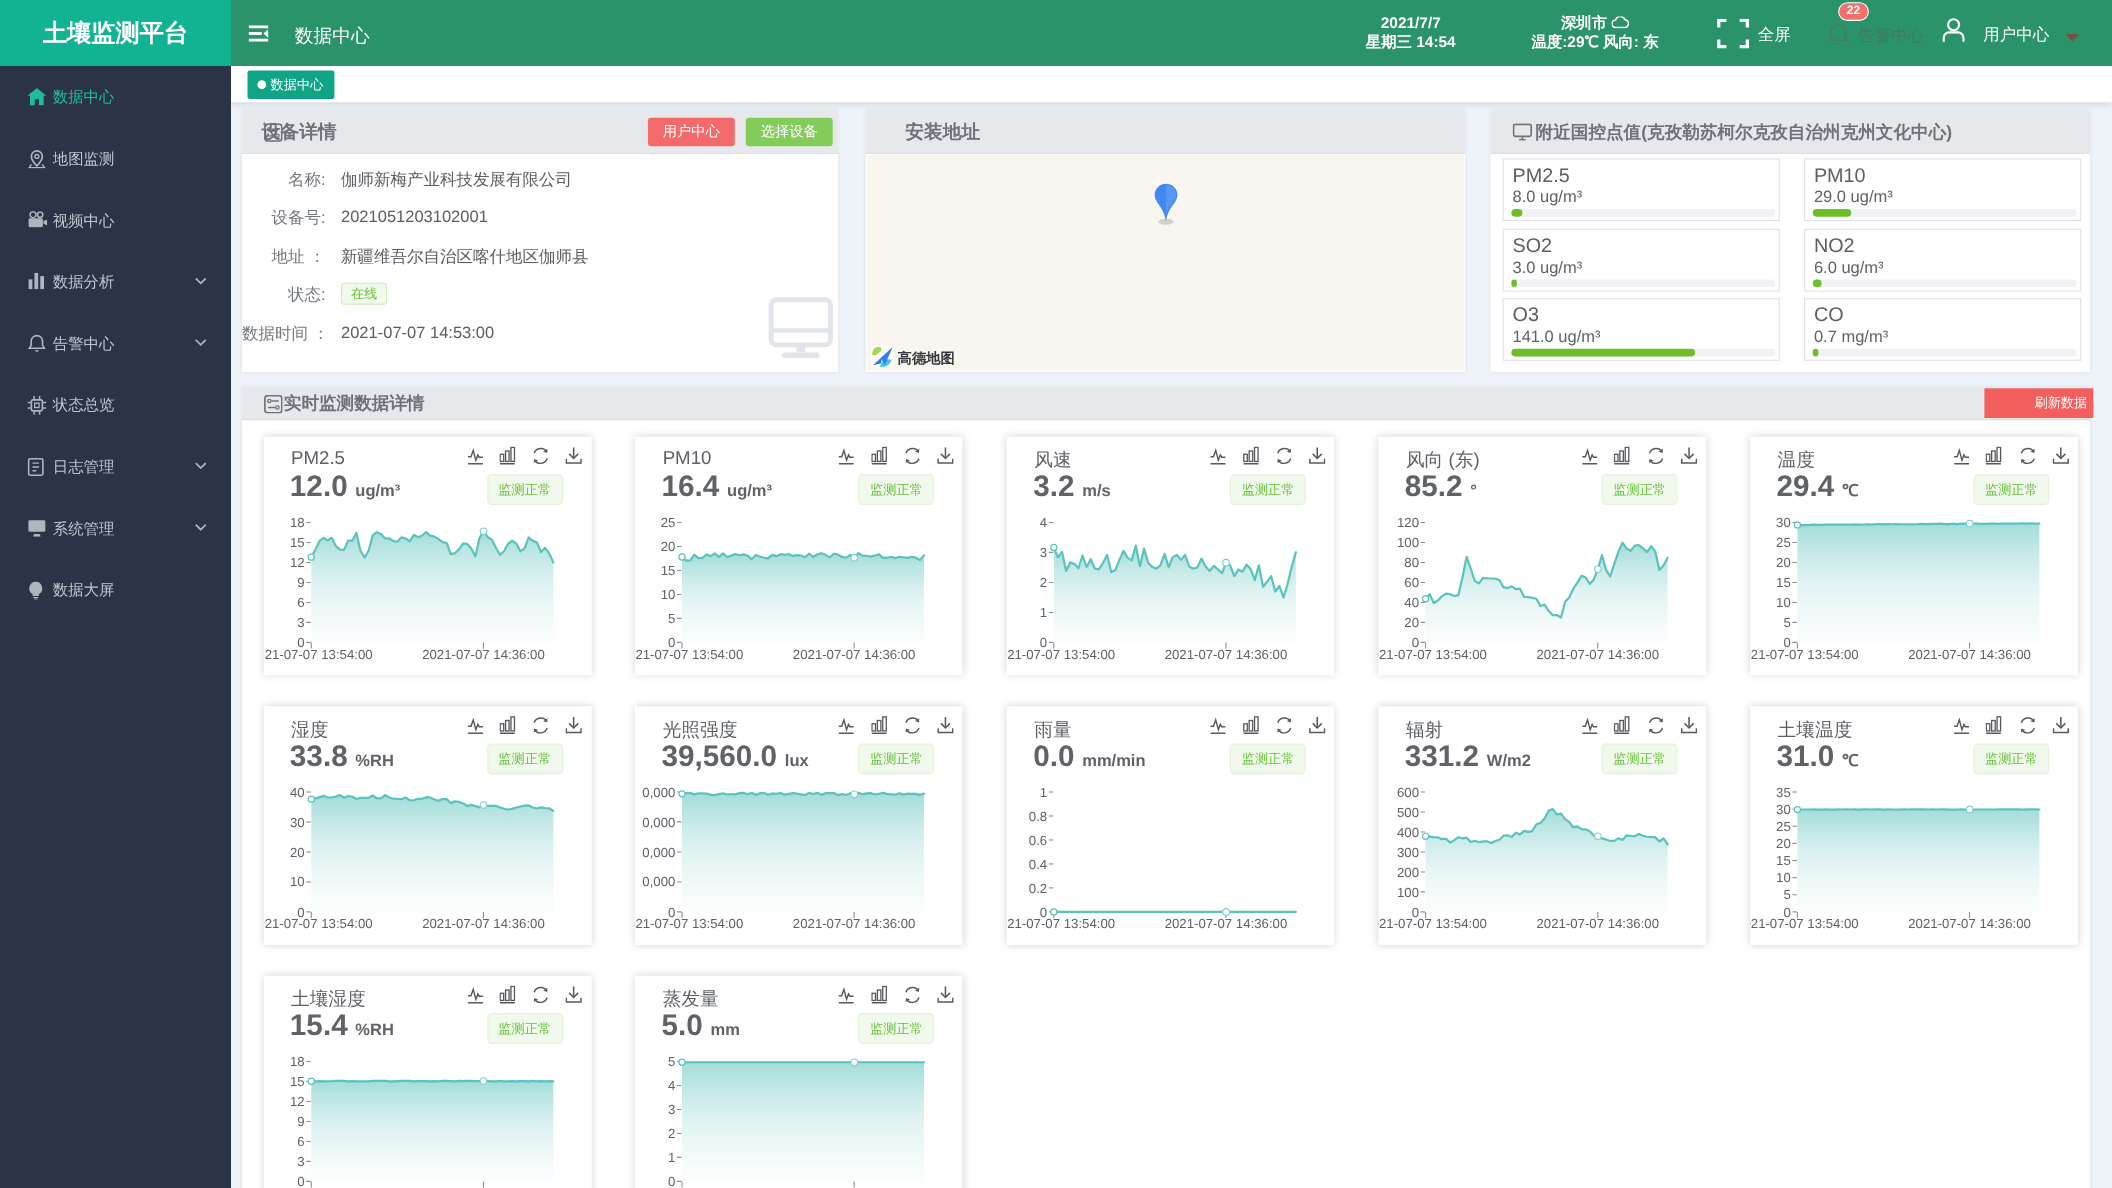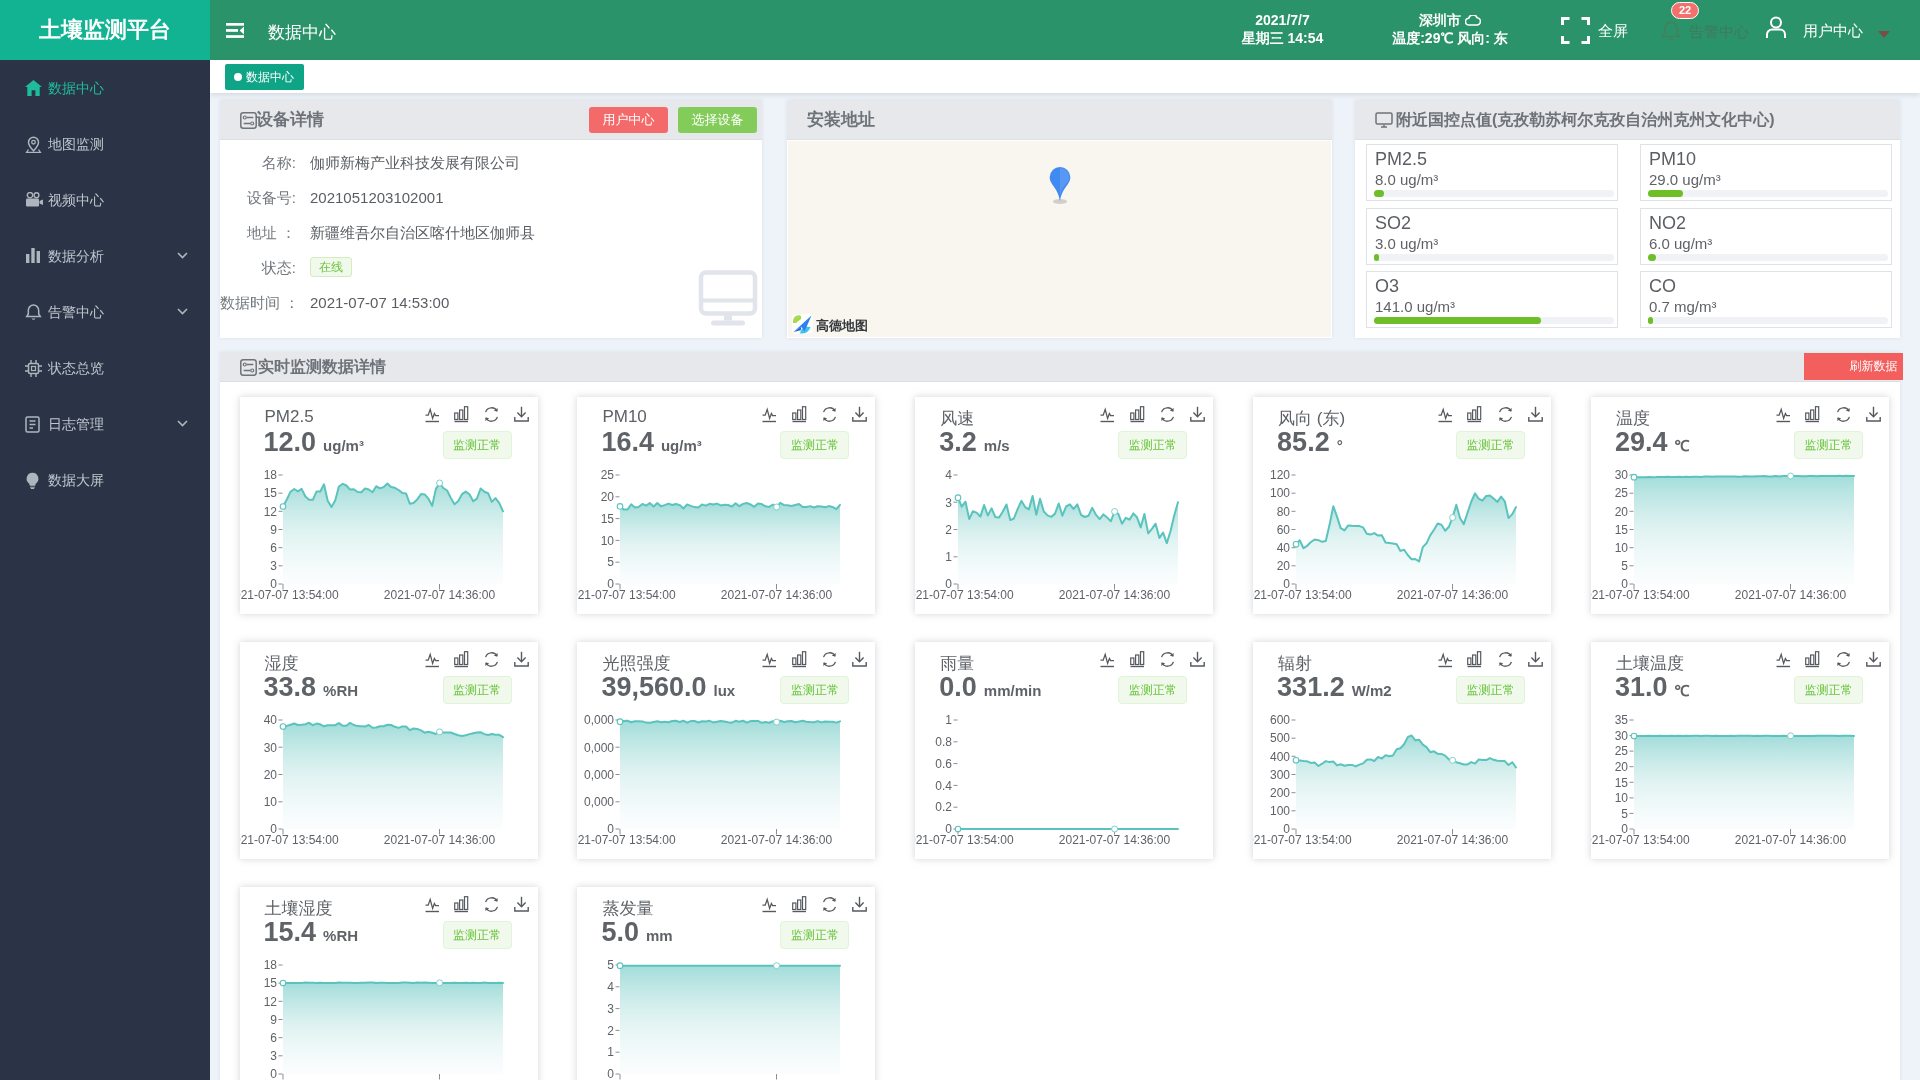--- a/index.html
+++ b/index.html
@@ -14,21 +14,21 @@
 .sitem .chev { position:absolute; right:22px; top:24px; }
 .sitem.active { color:#1fbc9c; }
 #whitebar { position:absolute; left:210px; top:60px; width:1710px; height:33px; background:#fff;
   box-shadow:0 2px 5px rgba(0,0,0,0.10); z-index:2;}
 .tab { position:absolute; left:15px; top:4px; height:26px; background:#10a487; color:#fff; font-size:12px;
   line-height:26px; padding:0 10px 0 21px; border-radius:2px;}
 .tab:before { content:""; position:absolute; left:9px; top:9px; width:8px; height:8px; border-radius:50%; background:#fff; }
 .panel { position:absolute; background:#fff; box-shadow:0 0 4px rgba(0,0,0,0.08); }
 .phead { position:absolute; left:0; top:0; right:0; height:40px; background:#e6e8eb; border-bottom:1px solid #dcdfe3;
   color:#6e7379; font-size:17px; font-weight:bold; line-height:40px; }
-.phead .pt { margin-left:36px; }
+.phead .pt { margin-left:18px; }
 .phead svg.pic { position:absolute; left:20px; top:12px; }
 #p1 { left:220px; top:100px; width:542px; height:238px; }
 #p2 { left:787px; top:100px; width:545px; height:238px; }
 #p3 { left:1355px; top:100px; width:545px; height:238px; }
 #p4 { left:220px; top:352px; width:1680px; height:760px; }
 #p4 .phead { height:30px; line-height:30px; }
 #p4 .phead .pt { margin-left:38px; font-size:16px; }
 #p4 .phead svg.pic { top:7px; }
 .btn { position:absolute; color:#fff; font-size:13px; text-align:center; border-radius:3px; }
 #btn-video { left:369px; top:7px; width:79px; height:26px; line-height:26px; background:#f46a6a; }
@@ -154,20 +154,30 @@
     <svg class="sic" width="15" height="17" viewBox="0 0 15 17">
         <rect x="1" y="1" width="13" height="15" rx="1.5" fill="none" stroke="#aeb5bd" stroke-width="1.5"></rect>
         <path d="M4.5 5 h6 M4.5 8.5 h6 M4.5 12 h3.5" stroke="#aeb5bd" stroke-width="1.3"></path>
       </svg>
     <span class="stext">日志管理</span>
     <svg class="chev" width="11" height="7" viewBox="0 0 11 7">
         <path d="M1 1 L5.5 5.5 L10 1" fill="none" stroke="#aeb5bd" stroke-width="1.6"></path>
       </svg>
   </div>
   <div class="sitem">
+    <svg class="sic" width="17" height="16" viewBox="0 0 17 16">
+        <rect x="0.8" y="1" width="15.4" height="10.5" rx="1.2" fill="#aeb5bd"></rect>
+        <path d="M6 13.5 h5 l1 2.5 h-7 Z" fill="#aeb5bd"></path>
+      </svg>
+    <span class="stext">系统管理</span>
+    <svg class="chev" width="11" height="7" viewBox="0 0 11 7">
+        <path d="M1 1 L5.5 5.5 L10 1" fill="none" stroke="#aeb5bd" stroke-width="1.6"></path>
+      </svg>
+  </div>
+  <div class="sitem">
     <svg class="sic" width="15" height="17" viewBox="0 0 15 17">
         <path d="M7.5 0.8 a6 6 0 0 1 3.2 11 l-0.5 2 h-5.4 l-0.5 -2 a6 6 0 0 1 3.2 -11 Z" fill="#aeb5bd"></path>
         <path d="M5.2 15.2 h4.6 M5.8 16.6 h3.4" stroke="#aeb5bd" stroke-width="1.1"></path>
       </svg>
     <span class="stext">数据大屏</span>
   </div>
 </div>
 
 <div id="whitebar">
     <span class="tab">数据中心</span>
@@ -207,21 +217,21 @@
     </div>
   <svg id="devicon" width="60" height="56" viewBox="0 0 60 56">
     <rect x="3" y="2.5" width="54" height="41" rx="5" fill="none" stroke="#e1e4ea" stroke-width="4.5"></rect>
     <line x1="5" y1="30.5" x2="55" y2="30.5" stroke="#e1e4ea" stroke-width="4"></line>
     <rect x="26" y="43.5" width="8" height="7" fill="#e1e4ea"></rect>
     <rect x="13" y="50.5" width="34" height="5" rx="2.5" fill="#e1e4ea"></rect>
   </svg>
 </div>
 
 <div class="panel" id="p2">
-  <div class="phead"><span class="pt" style="margin-left:20px;">安装地址</span></div>
+  <div class="phead"><span class="pt" style="margin-left:36px;">安装地址</span></div>
   <div id="map">
     <svg style="position:absolute;left:258px;top:25px" width="28" height="40" viewBox="0 0 28 40">
       <ellipse cx="14" cy="35.5" rx="7" ry="2.6" fill="rgba(90,90,90,0.25)"></ellipse>
       <path d="M14 1 a10.3 10.3 0 0 1 10.3 10.3 c0 7.6 -8.2 10 -10.3 24 c-2.1 -14 -10.3 -16.4 -10.3 -24 A10.3 10.3 0 0 1 14 1 Z" fill="#418af2"></path>
       <path d="M14 2.2 a9 9 0 0 1 6.5 15.3 c-2.5 2.8 -5.2 5.5 -6.5 13 Z" fill="rgba(255,255,255,0.12)"></path>
     </svg>
     <svg style="position:absolute;left:4px;top:173px" width="21" height="20" viewBox="0 0 21 20">
       <rect x="0" y="0" width="21" height="20" rx="4" fill="#fdfdfc"></rect>
       <path d="M1 9 Q0.5 2 6.5 1.2 Q10 1 9 5 L4 9 Z" fill="#a5d950"></path>
       <path d="M8 19.5 Q16 20.5 18.5 13 L13 12.5 L9 16 Z" fill="#42c3ed"></path>

